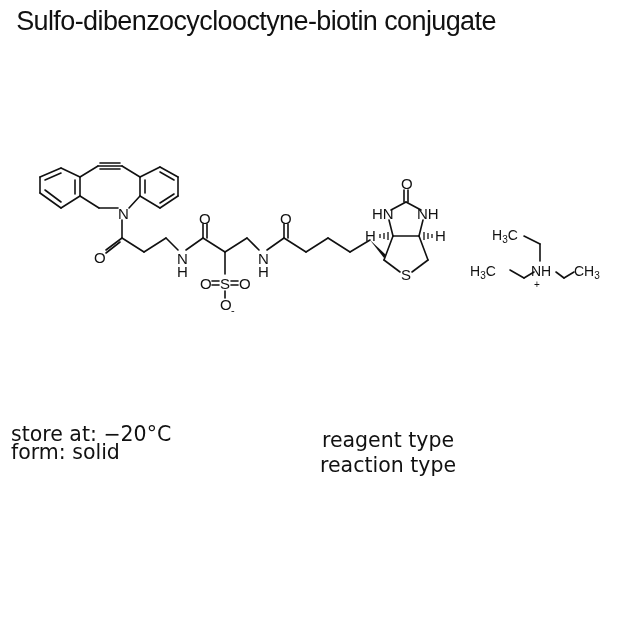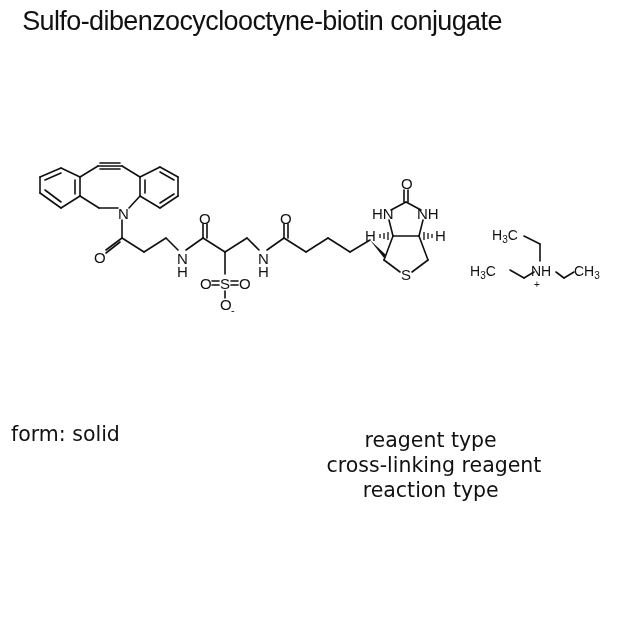--- a/index.html
+++ b/index.html
@@ -1,17 +1,17 @@
 <!DOCTYPE html>
 <html><head>
 <meta charset="utf-8">
 <style>
   html, body { margin: 0; padding: 0; background: #ffffff; }
   body { width: 640px; height: 640px; position: relative; overflow: hidden; font-family: "DejaVu Sans", sans-serif; color: #111; }
-  .title { position: absolute; left: 0; top: 6px; width: 512px; text-align: center; font-family: "Liberation Sans", sans-serif; font-size: 27px; letter-spacing: -0.6px; color: #111; margin-left: 6px; }
+  .title { position: absolute; left: 0; top: 6px; width: 512px; text-align: center; font-family: "Liberation Sans", sans-serif; font-size: 27px; letter-spacing: -0.6px; color: #111; }
   .structure { position: absolute; left: 0; top: 0; width: 640px; height: 640px; }
   .structure text { font-family: "Liberation Sans", sans-serif; fill: #111; }
   .props { position: absolute; left: 11px; top: 425px; font-family: "DejaVu Sans", sans-serif; font-size: 20.5px; line-height: 18px; }
   .props div { white-space: pre; }
   .info { position: absolute; left: 320px; top: 428px; font-family: "DejaVu Sans", sans-serif; font-size: 20.5px; line-height: 25px; text-align: center; }
   .info div { white-space: pre; }
 </style>
 </head>
 <body>
 
@@ -149,20 +149,20 @@
   <g font-size="14">
     <text x="492" y="240"><tspan>H</tspan><tspan font-size="10" dy="3">3</tspan><tspan dy="-3">C</tspan></text>
     <text x="470" y="276"><tspan>H</tspan><tspan font-size="10" dy="3">3</tspan><tspan dy="-3">C</tspan></text>
     <text x="531" y="276">NH</text>
     <text x="534" y="288" font-size="10">+</text>
     <text x="574" y="276"><tspan>CH</tspan><tspan font-size="10" dy="3">3</tspan></text>
   </g>
 </svg>
 
 <div class="props">
+  <div>store at: −20°C</div>
   <div>form: solid</div>
 </div>
 
 <div class="info">
   <div>reagent type</div>
-  <div> cross-linking reagent</div>
   <div>reaction type</div>
 </div>
 
 </body></html>

